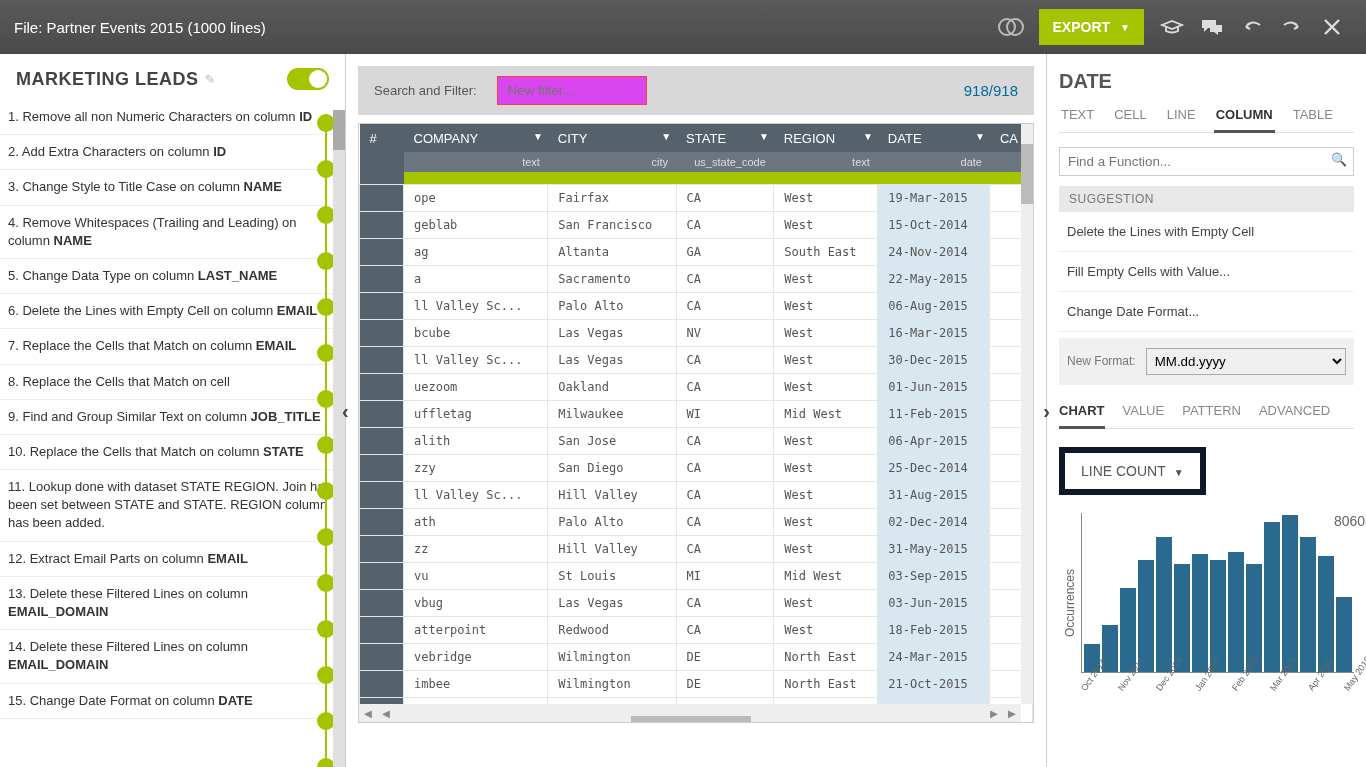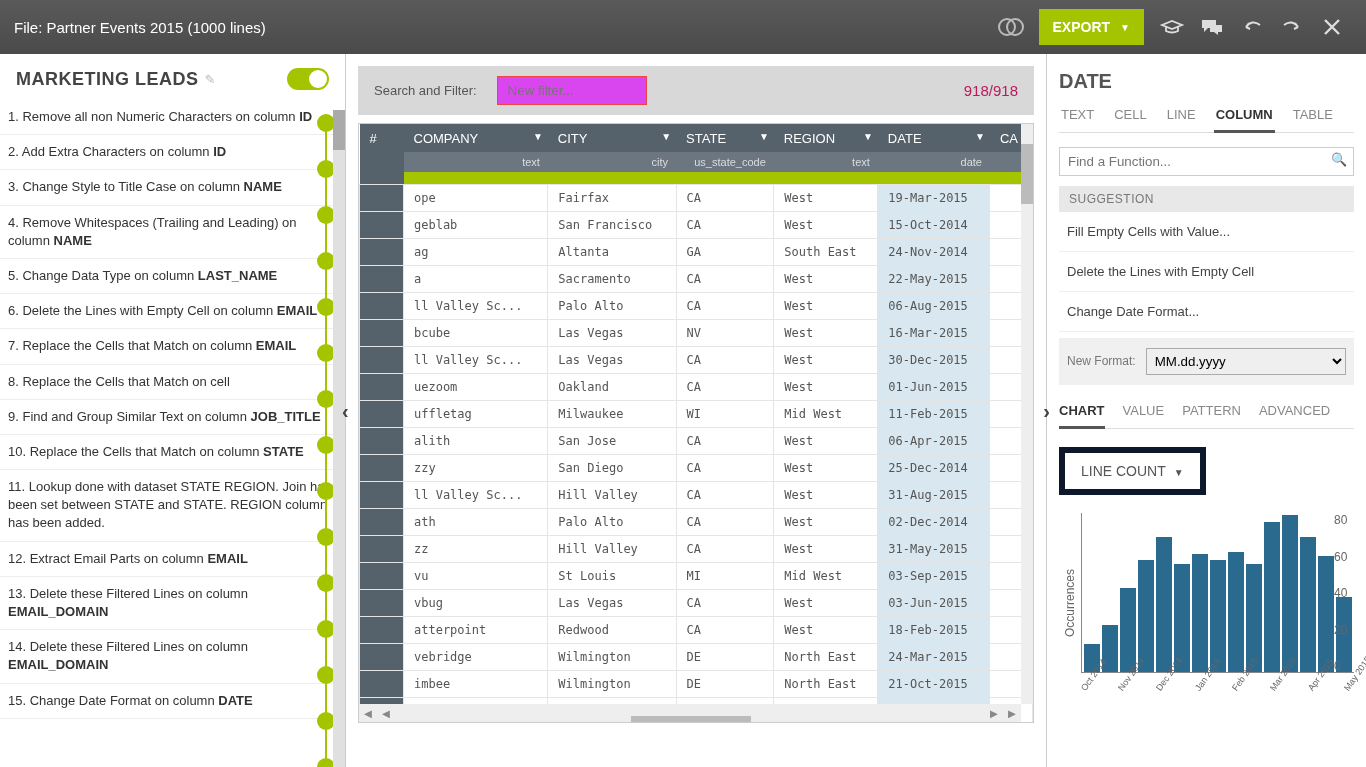--- a/index.html
+++ b/index.html
@@ -35,21 +35,21 @@
 
 
 .center { flex: 1; background: #fff; padding: 12px; position: relative; }
 .collapse-l, .collapse-r { position: absolute; top: 50%; transform: translateY(-50%); font-size: 20px; font-weight: bold; color: #444; cursor: pointer; z-index: 5;}
 .collapse-l { left: -4px; }
 .collapse-r { right: -4px; }
 
 .search-bar { background: #d8d8d8; padding: 10px 16px; display: flex; align-items: center; gap: 20px; }
 .search-bar .label { color: #555; }
 .search-bar input { padding: 6px 10px; border: 1px solid #ef4444; width: 150px; background: #d946ef; }
-.search-bar .count { margin-left: auto; color: #be185d; font-size: 15px; }
+.search-bar .count { margin-left: auto; color: #0369a1; font-size: 15px; }
 
 .table-wrap { border: 1px solid #ccc; margin-top: 8px; height: 600px; overflow: hidden; position: relative; }
 table { border-collapse: collapse; width: 100%; font-size: 13px; }
 .thead-row th { background: #55616b; color: #fff; text-align: left; padding: 6px 10px; font-weight: normal; position: relative; height: 28px; }
 .thead-row th .menu { position: absolute; right: 5px; top: 7px; font-size: 10px; }
 .thead-sub th { background: #6b7680; color: #ddd; font-size: 11px; text-align: right; padding: 2px 8px; font-weight: normal; height: 20px;}
 .greenbar td { height: 12px; background: #a5c400; padding: 0; border: none; }
 tbody tr td { padding: 5px 10px; border: 1px solid #e5e5e5; font-family: monospace; font-size: 12px; color: #555; height: 27px; }
 tbody tr td.date-col { background: #d9e8f0; }
 th.row-num, td.row-num { background: #55616b !important; width: 44px; }
@@ -89,21 +89,21 @@
 .chart-ctrl button { padding: 10px 16px; background: #fff; border: 6px solid #0f172a; font-size: 14px; color: #555; cursor: pointer; }
 .chart-ctrl button .caret { margin-left: 8px; font-size: 10px; }
 
 .chart { margin-top: 18px; display: flex; height: 180px; position: relative; }
 .chart .ylabel { writing-mode: vertical-rl; transform: rotate(180deg); font-size: 12px; color: #666; text-align: center; padding: 4px; }
 .chart .plot { flex: 1; position: relative; border-left: 1px solid #888; border-bottom: 1px solid #888; margin-bottom: 20px; }
 .bars { display: flex; align-items: flex-end; height: 100%; gap: 2px; padding: 0 2px; }
 .bar { flex: 1; background: #2a6a8f; }
 .xticks { position: absolute; left: 20px; right: 24px; bottom: -4px; display: flex; }
 .xtick { flex: 1; font-size: 9px; color: #666; transform: rotate(-55deg); transform-origin: left top; white-space: nowrap; }
-.yticks { position: absolute; right: 0; top: 0; bottom: 20px; width: 24px; display: flex; flex-direction: column; justify-content: space-between; font-size: 12px; color: #666; text-align: left; padding-left: 4px;}
+.yticks { position: absolute; right: 0; top: 0; bottom: 20px; width: 24px; display: flex; flex-direction: row; justify-content: space-between; font-size: 14px; color: #666; text-align: left; padding-left: 4px;}
 </style>
 </head>
 <body>
 
 <div class="topbar">
   <span class="title">File: Partner Events 2015 (1000 lines)</span>
   <span class="icon-btn">
       <svg width="26" height="20" viewBox="0 0 26 20">
         <circle cx="9" cy="10" r="8" fill="none" stroke="#bbb" stroke-width="2"></circle>
         <circle cx="17" cy="10" r="8" fill="none" stroke="#bbb" stroke-width="2"></circle>
@@ -434,22 +434,22 @@
         <span class="tab">LINE</span>
         <span class="tab active">COLUMN</span>
         <span class="tab">TABLE</span>
       </div>
     <div class="func-search">
       <input type="text" placeholder="Find a Function..." style="">
       <span class="mag">🔍</span>
     </div>
     <div class="sugg-head">SUGGESTION</div>
     <div id="suggs">
+        <div class="sugg-item">Delete the Lines with Empty Cell</div>
         <div class="sugg-item">Fill Empty Cells with Value...</div>
-        <div class="sugg-item">Delete the Lines with Empty Cell</div>
         <div class="sugg-item">Change Date Format...</div>
       </div>
     <div class="format-row">
       <span class="lbl">New Format:</span>
       <select><option>MM.dd.yyyy</option></select>
     </div>
     <div class="tabs2" id="tabs2">
         <span class="tab active">CHART</span>
         <span class="tab">VALUE</span>
         <span class="tab">PATTERN</span>

